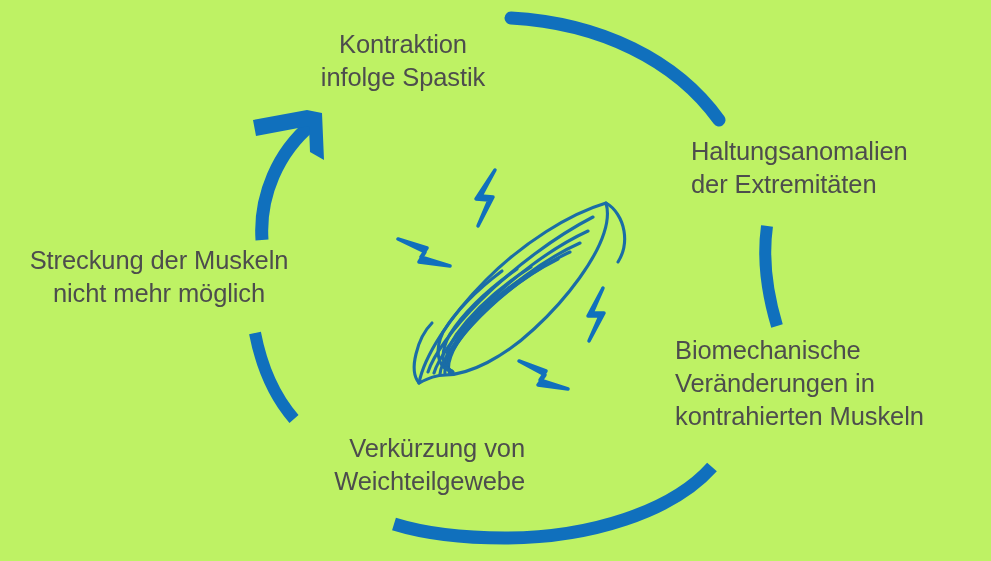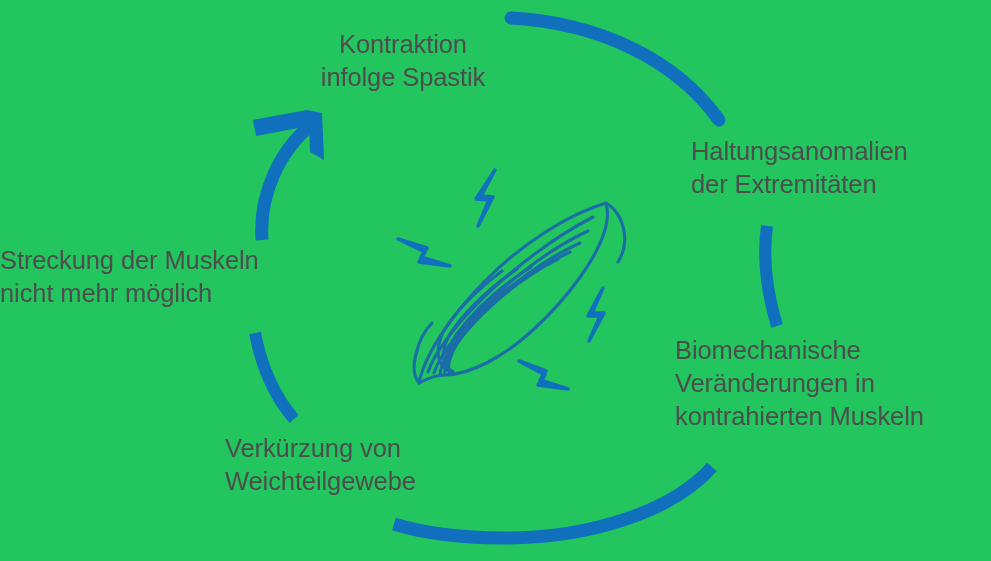--- a/index.html
+++ b/index.html
@@ -8,21 +8,21 @@
     padding: 0;
     background: #ffffff;
   }
   body {
     font-family: "Liberation Sans", sans-serif;
   }
   #diagram-root {
     position: relative;
     width: 991px;
     height: 561px;
-    background: #22c55e;
+    background: #bef264;
     overflow: hidden;
   }
   #cycle-svg {
     position: absolute;
     left: 0;
     top: 0;
     width: 991px;
     height: 561px;
   }
   .node-label {
@@ -50,27 +50,27 @@
   #label-biomech {
     left: 675px;
     top: 334px;
     width: 305px;
     text-align: left;
   }
   #label-verkuerzung {
     left: 225px;
     top: 432px;
     width: 300px;
-    text-align: left;
+    text-align: right;
   }
   #label-streckung {
     left: 0px;
     top: 244px;
     width: 318px;
-    text-align: left;
+    text-align: center;
   }
 </style>
 </head>
 <body>
 
 <div id="diagram-root">
 
   <svg id="cycle-svg" viewBox="0 0 991 561" xmlns="http://www.w3.org/2000/svg">
 
     <path d="M 511 18 C 600 23 676 60 719 120" fill="none" stroke="#1070bd" stroke-width="13" stroke-linecap="round"></path>

